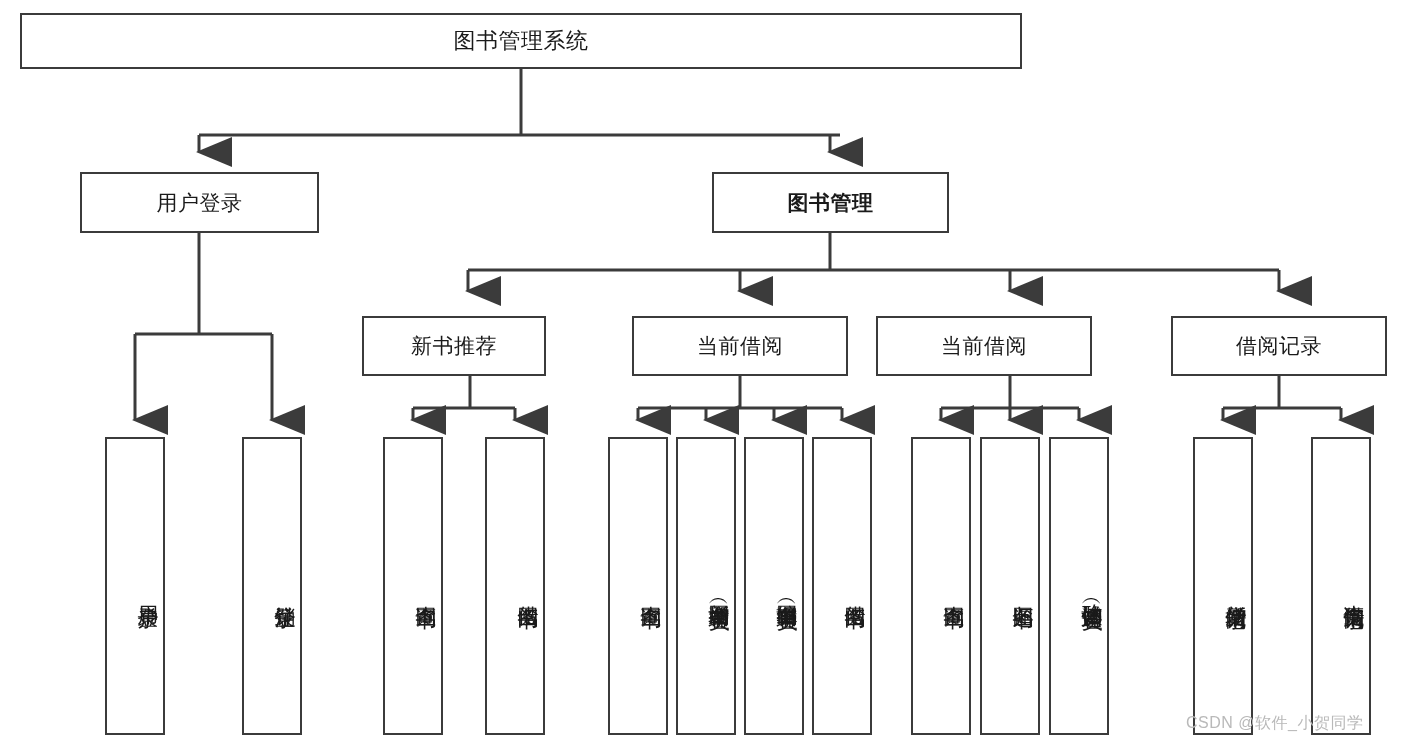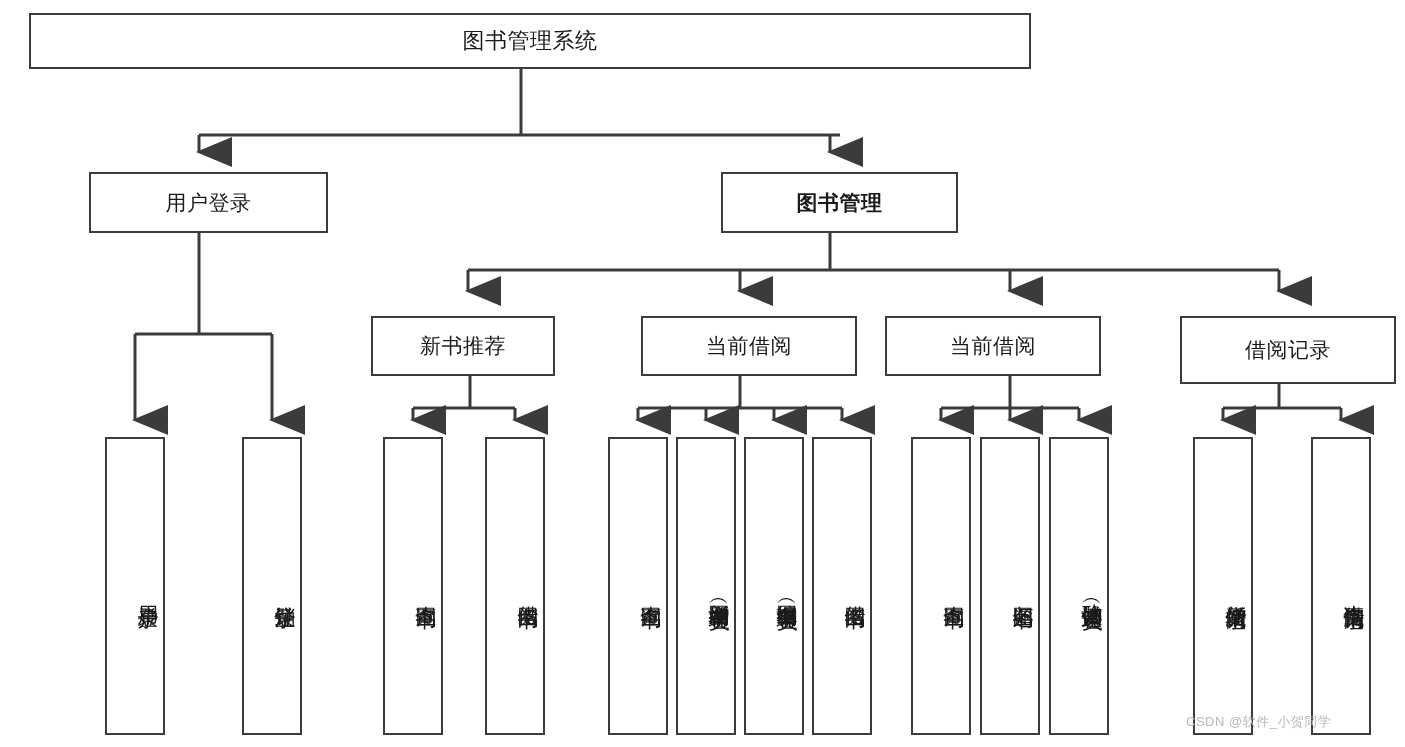--- a/index.html
+++ b/index.html
@@ -25,21 +25,20 @@
     display: flex;
     align-items: center;
     justify-content: center;
     color: #1a1a1a;
   }
   .node.h {
     font-size: 21px;
     line-height: 1.2;
     letter-spacing: 0.5px;
     white-space: nowrap;
-    margin-left: 9px;
   }
   .node.root {
     font-size: 22px;
   }
   .node.v {
     writing-mode: vertical-rl;
     text-orientation: upright;
     font-size: 21px;
     line-height: 1.45;
     letter-spacing: 1px;
@@ -57,21 +56,21 @@
     left: 0;
     top: 0;
     width: 1405px;
     height: 747px;
     pointer-events: none;
   }
   .watermark {
     position: absolute;
     left: 1186px;
     top: 713px;
-    font-size: 13px;
+    font-size: 16px;
     color: #b9b9b9;
     white-space: nowrap;
     letter-spacing: 0.5px;
   }
 </style>
 </head>
 <body>
 
 <div id="canvas">
 
@@ -138,21 +137,21 @@
 
   <div class="node h" style="left:362px; top:316px; width:184px; height:60px;">
     <span>新书推荐</span>
   </div>
   <div class="node h" style="left:632px; top:316px; width:216px; height:60px;">
     <span>当前借阅</span>
   </div>
   <div class="node h" style="left:876px; top:316px; width:216px; height:60px;">
     <span>当前借阅</span>
   </div>
-  <div class="node h" style="left:1171px; top:316px; width:216px; height:68px;">
+  <div class="node h" style="left:1171px; top:316px; width:216px; height:60px;">
     <span>借阅记录</span>
   </div>
 
   <div class="node v" style="left:105px; top:437px; width:60px; height:298px;">
     <span class="vlabel">用户登录</span>
   </div>
   <div class="node v" style="left:242px; top:437px; width:60px; height:298px;">
     <span class="vlabel">注销登录</span>
   </div>
 

